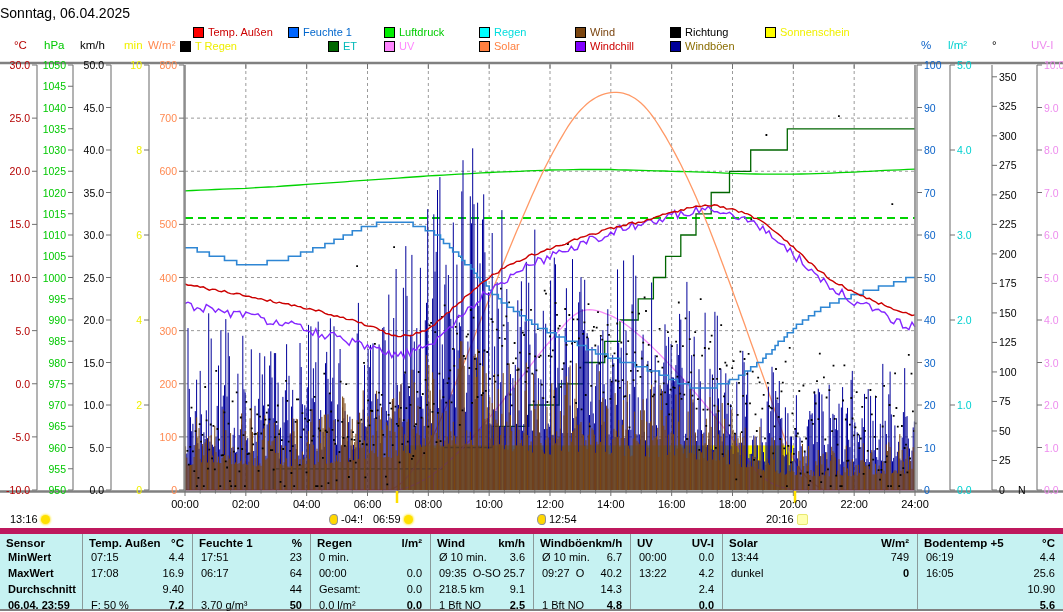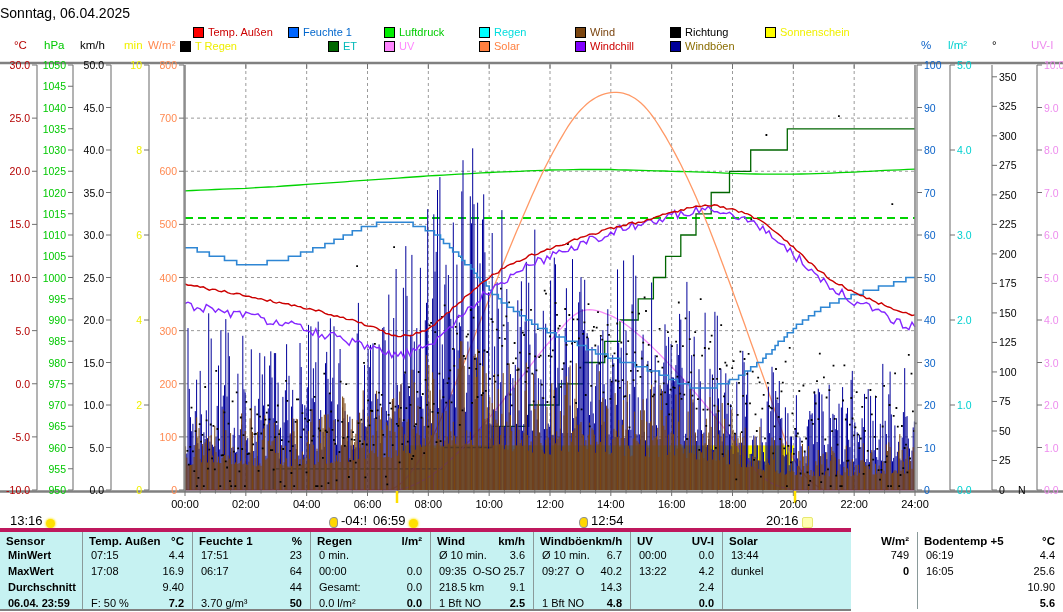--- a/index.html
+++ b/index.html
@@ -3,29 +3,29 @@
 <meta charset="utf-8">
 <style>
   html,body{margin:0;padding:0;background:#fff;}
   .stage{position:relative;width:1063px;height:612px;background:#fff;overflow:hidden;
          font-family:"Liberation Sans",sans-serif;-webkit-font-smoothing:none;}
   .title{position:absolute;top:5px;left:0;width:100%;text-align:left;
          font-size:14px;color:#000;}
   .legend-item{position:absolute;height:12px;display:flex;align-items:center;gap:4px;
                font-size:11px;white-space:nowrap;}
   .legend-box{width:9px;height:9px;border:1px solid #000;flex:0 0 auto;}
-  .marker{position:absolute;font-size:13px;color:#000;display:flex;align-items:flex-end;gap:3px;white-space:nowrap;}
+  .marker{position:absolute;font-size:11px;color:#000;display:flex;align-items:center;gap:3px;white-space:nowrap;}
   .icon-sun{display:inline-block;width:9px;height:9px;border-radius:50%;
             background:#ffe000;box-shadow:0 0 2px 1px #ffee60;}
   .icon-sun-pale{display:inline-block;width:9px;height:9px;border-radius:2px;
             background:#ffffb0;border:1px solid #e8e870;}
   .icon-moon{display:inline-block;width:7px;height:9px;border-radius:50% 40% 40% 50%;
             background:#ffd700;border:1px solid #909090;}
-  .wtable{position:absolute;left:0;top:528px;width:851px;height:83px;background:#c6f2f2;
-          border-top:4px solid #be185d;border-bottom:2px solid #808080;box-sizing:border-box;text-decoration:underline;}
+  .wtable{position:absolute;left:0;top:528px;width:1063px;height:83px;background:#c6f2f2;
+          border-top:6px solid #be185d;border-bottom:2px solid #808080;box-sizing:border-box;text-decoration:underline;}
   .wcol{position:absolute;top:0;height:100%;box-sizing:border-box;border-left:1px solid #8a9a9a;}
   .wcol:first-child{border-left:none;}
   .whead{display:flex;justify-content:space-between;font-weight:bold;font-size:11.5px;
          padding:3px 8px 0 6px;color:#000;}
   .wcell{display:flex;justify-content:space-between;font-size:11px;color:#000;
          padding:0 8px 0 8px;height:16px;align-items:center;}
   .wcell .cl{white-space:pre;}
   .bold{font-weight:bold;}
   svg text{font-family:"Liberation Sans",sans-serif;}
 </style>
@@ -457,21 +457,21 @@
         <span class="icon-sun"></span>
       </div>
       <div class="marker" style="left: 329px; top: 513px;">
         <span class="icon-moon"></span>
         <span>-04:!</span>
       </div>
       <div class="marker" style="left: 373px; top: 513px;">
         <span>06:59</span>
         <span class="icon-sun"></span>
       </div>
-      <div class="marker" style="left: 579px; top: 513px;">
+      <div class="marker" style="left: 537px; top: 513px;">
         <span class="icon-moon"></span>
         <span>12:54</span>
       </div>
       <div class="marker" style="left: 766px; top: 513px;">
         <span>20:16</span>
         <span class="icon-sun-pale"></span>
       </div>
     </div>
   <div id="wtable" class="wtable" style="background: rgb(198, 242, 242);">
       <div class="wcol" style="border-left: none; left: 0px; width: 82px;">

